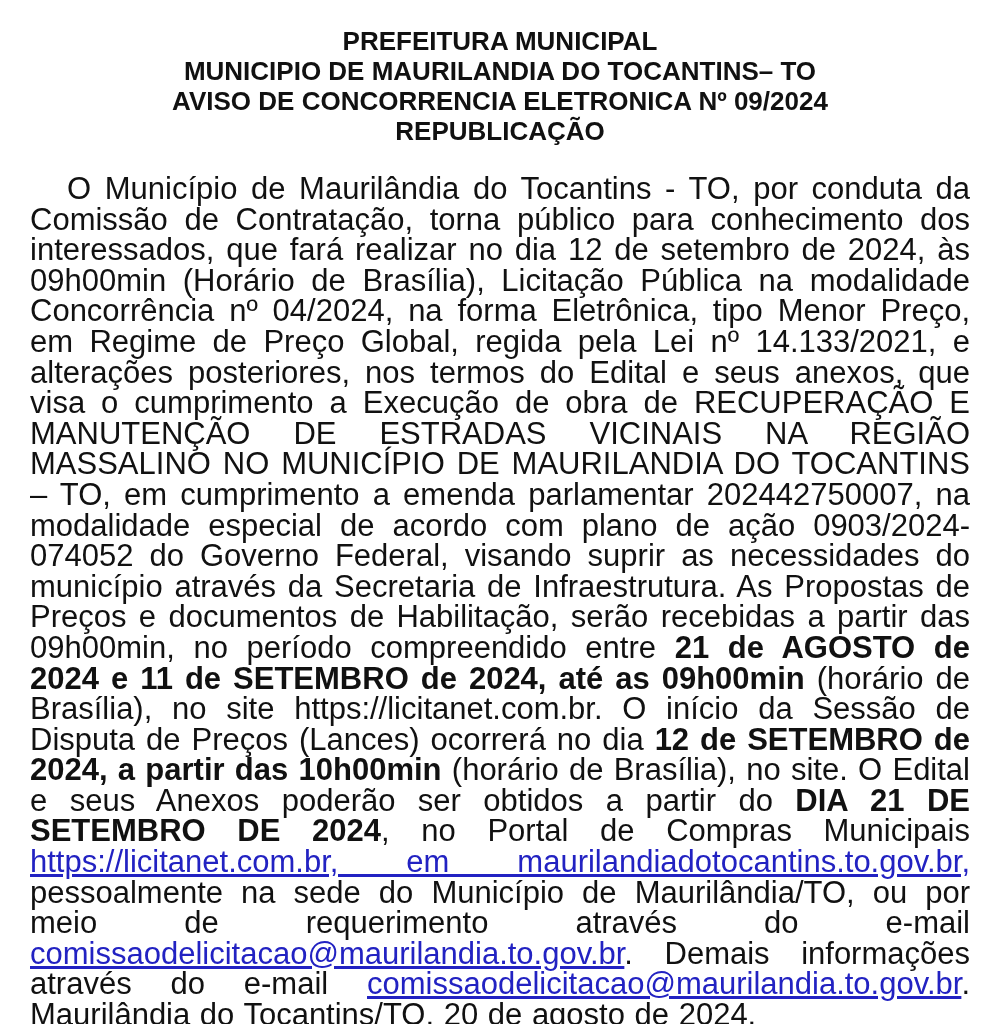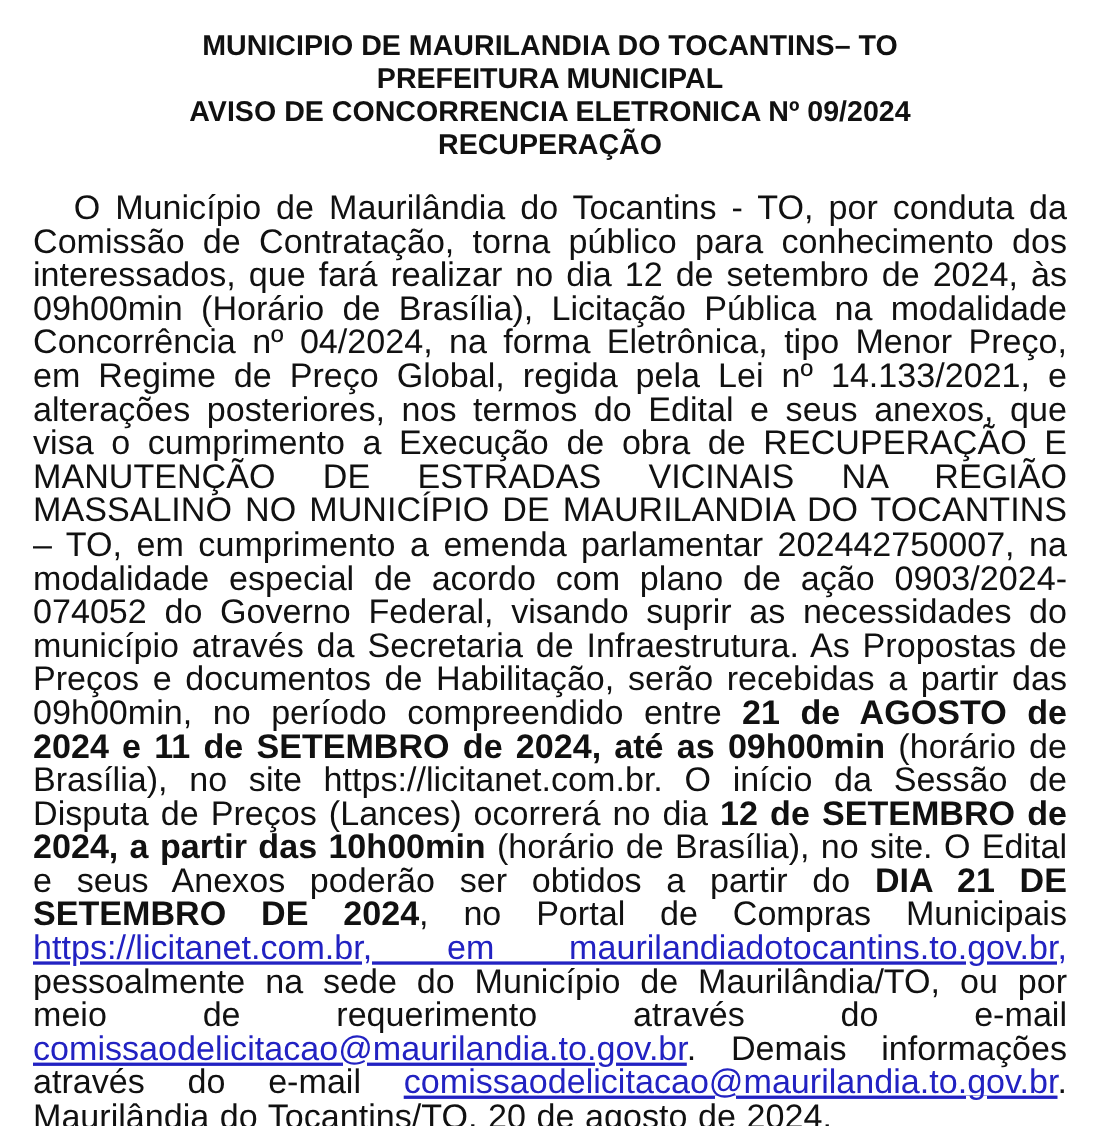--- a/index.html
+++ b/index.html
@@ -49,24 +49,24 @@
     line-height: 31px;
     color: #111111;
   }
 </style>
 </head>
 <body>
 
 <div class="page">
 
   <header class="doc-header">
+    <div>PREFEITURA MUNICIPAL</div>
     <div>MUNICIPIO DE MAURILANDIA DO TOCANTINS– TO</div>
-    <div>PREFEITURA MUNICIPAL</div>
     <div>AVISO DE CONCORRENCIA ELETRONICA Nº 09/2024</div>
-    <div>RECUPERAÇÃO</div>
+    <div>REPUBLICAÇÃO</div>
   </header>
 
   <p class="doc-body"><span>O Município de Maurilândia do Tocantins - TO, por conduta da Comissão de Contratação, torna público para conhecimento dos interessados, que fará realizar no dia 12 de setembro de 2024, às 09h00min (Horário de Brasília), Licitação Pública na modalidade Concorrência nº 04/2024, na forma Eletrônica, tipo Menor Preço, em Regime de Preço Global, regida pela Lei nº 14.133/2021, e alterações posteriores, nos termos do Edital e seus anexos, que visa o cumprimento a Execução de obra de RECUPERAÇÃO E MANUTENÇÃO DE ESTRADAS VICINAIS NA REGIÃO MASSALINO NO MUNICÍPIO DE MAURILANDIA DO TOCANTINS – TO, em cumprimento a emenda parlamentar 202442750007, na modalidade especial de acordo com plano de ação 0903/2024-074052 do Governo Federal, visando suprir as necessidades do município através da Secretaria de Infraestrutura. As Propostas de Preços e documentos de Habilitação, serão recebidas a partir das 09h00min, no período compreendido entre </span><span class="seg-bold">21 de AGOSTO de 2024 e 11 de SETEMBRO de 2024, até as 09h00min</span><span> (horário de Brasília), no site https://licitanet.com.br. O início da Sessão de Disputa de Preços (Lances) ocorrerá no dia </span><span class="seg-bold">12 de SETEMBRO de 2024, a partir das 10h00min</span><span> (horário de Brasília), no site. O Edital e seus Anexos poderão ser obtidos a partir do </span><span class="seg-bold">DIA 21 DE SETEMBRO DE 2024</span><span>, no Portal de Compras Municipais </span><a class="doc-link">https://licitanet.com.br, em maurilandiadotocantins.to.gov.br,</a><span> pessoalmente na sede do Município de Maurilândia/TO, ou por meio de requerimento através do e-mail </span><a class="doc-link">comissaodelicitacao@maurilandia.to.gov.br</a><span>. Demais informações através do e-mail </span><a class="doc-link">comissaodelicitacao@maurilandia.to.gov.br</a><span>. Maurilândia do Tocantins/TO, 20 de agosto de 2024.</span></p>
 
   <div class="signature">
     <div>Regime de Contratação</div>
   </div>
 
 </div>
 

